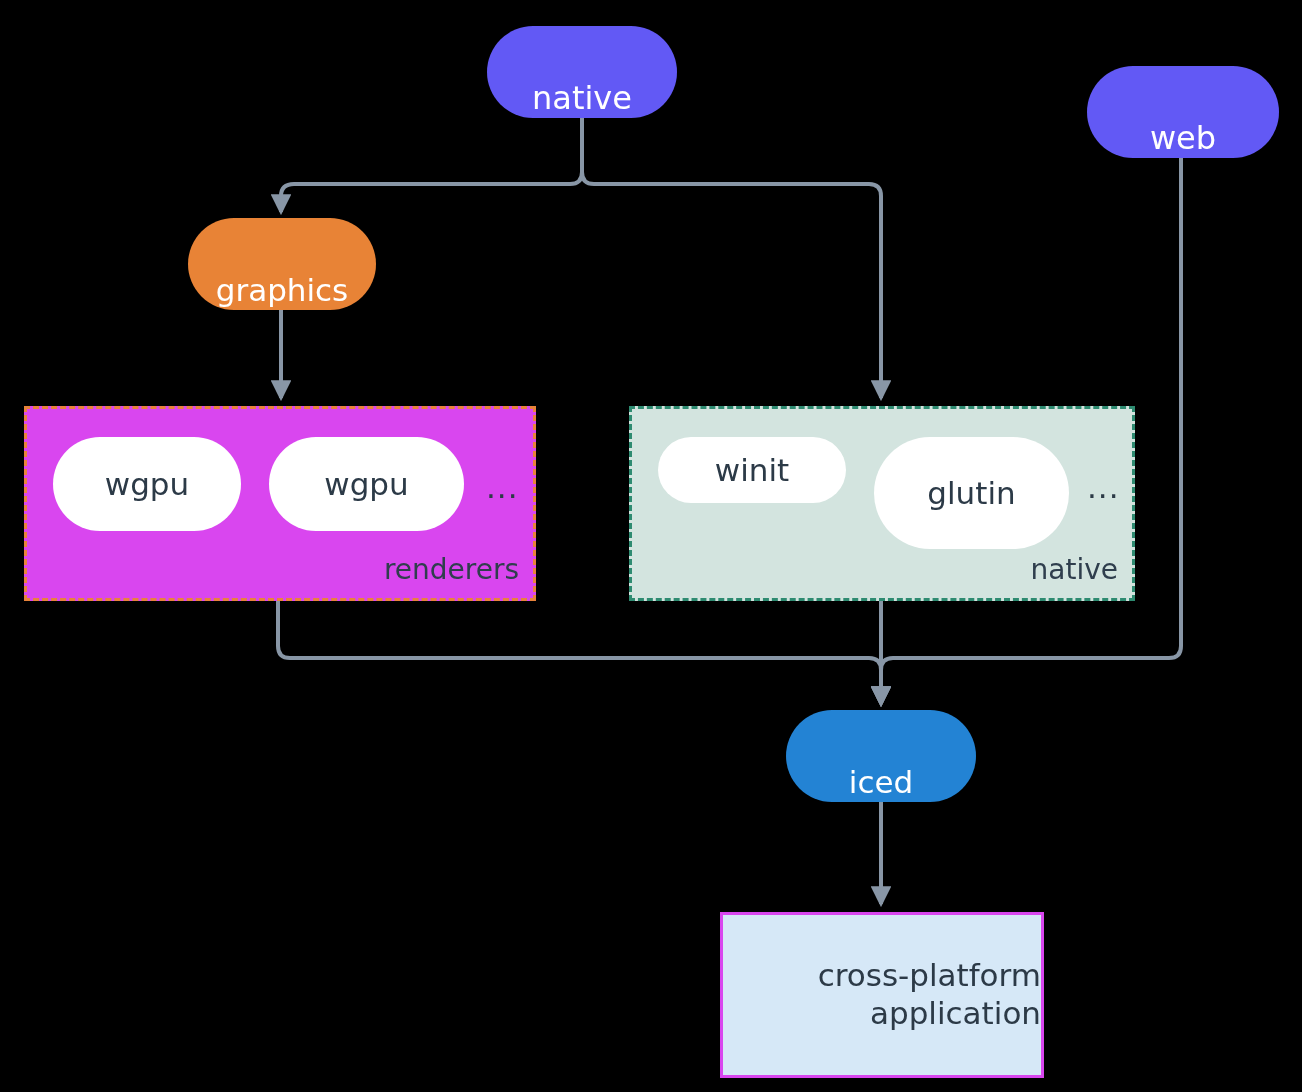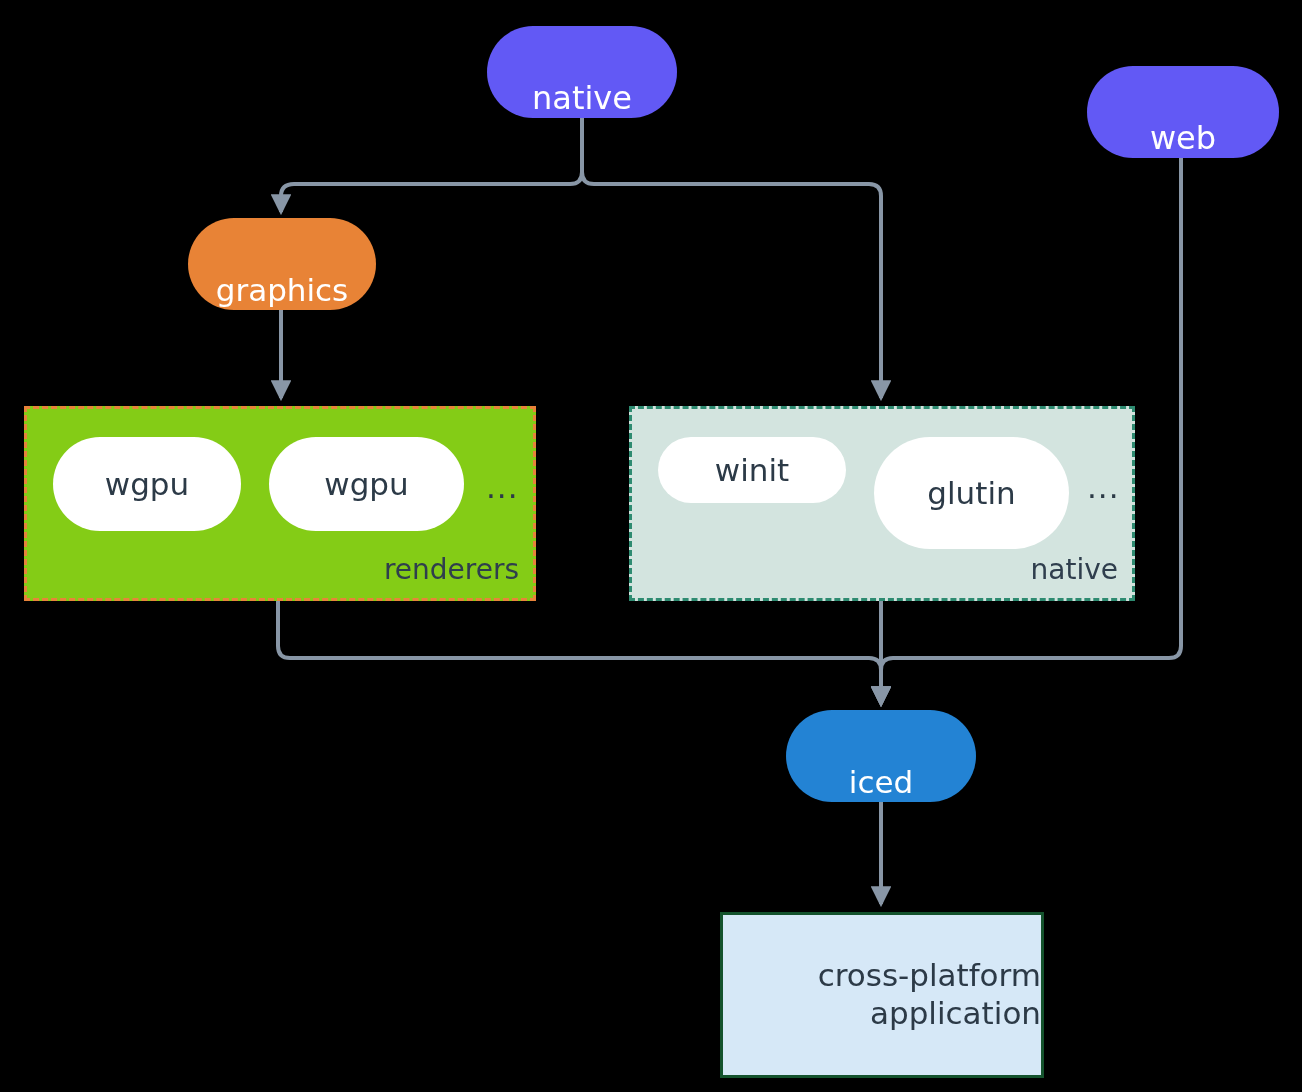--- a/index.html
+++ b/index.html
@@ -73,21 +73,21 @@
   
   .cluster {
     position: absolute;
     box-sizing: border-box;
     border-style: dashed;
     border-width: 3px;
   }
   .cluster-renderers {
     left: 24px;  top: 406px;
     width: 512px; height: 195px;
-    background: #84cc16;
+    background: #d946ef;
     border-color: #E8833A;
   }
   .cluster-shells {
     left: 629px; top: 406px;
     width: 506px; height: 195px;
     background: #D3E4DF;
     border-color: #2E8B71;
   }
   .cluster-label {
     position: absolute;
@@ -121,21 +121,21 @@
     letter-spacing: 1px;
   }
   .ellipsis-renderers { left: 459px; top: 60px; }
   .ellipsis-shells    { left: 455px; top: 60px; }
 
   
   .node-app {
     left: 720px; top: 912px;
     width: 324px; height: 166px;
     background: #D6E8F7;
-    border: 3px solid #14532d;
+    border: 3px solid #d946ef;
     color: #2C3A47;
     font-size: 31px;
     flex-direction: column;
   }
   .node-app .line { display: block; }
 </style>
 </head>
 <body>
 
 <div id="stage">

